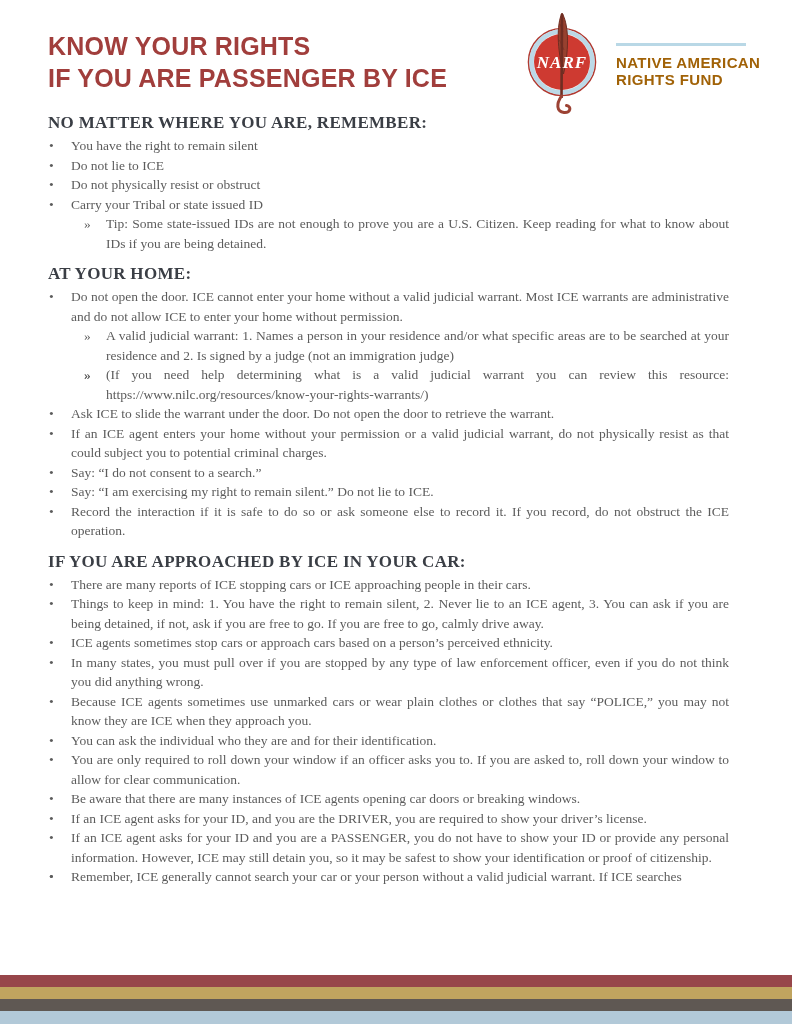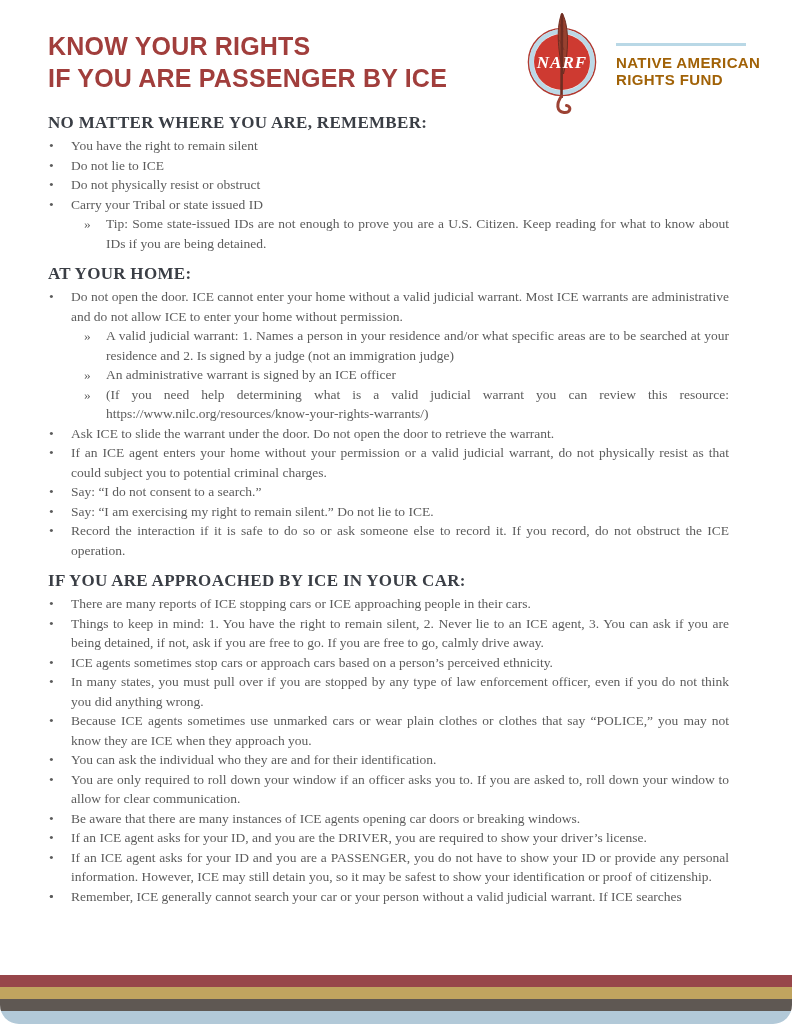--- a/index.html
+++ b/index.html
@@ -1,20 +1,20 @@
 <!DOCTYPE html>
 <html><head>
 <meta charset="utf-8">
 <style>
   html,body{margin:0;padding:0;}
   body{
     width:792px;height:1024px;position:relative;background:#ffffff;
     font-family:"Liberation Serif", serif;overflow:hidden;
   }
-  .page{position:absolute;inset:0;overflow:hidden;background:#ffffff;border-radius:19px;}
+  .page{position:absolute;inset:0;overflow:hidden;background:#ffffff;}
 
   
   header{position:relative;height:108px;}
   h1{
     position:absolute;left:48px;top:30px;margin:0;
     font-family:"Liberation Sans", sans-serif;font-weight:bold;
     font-size:25px;line-height:32px;color:#a13e3c;letter-spacing:.2px;
   }
   h1 span{display:block;}
   .logo{position:absolute;left:516px;top:10px;display:flex;gap:8px;justify-content:flex-end;}
@@ -91,21 +91,21 @@
           <li class="l1"><span class="marker">•</span><span>Do not physically resist or obstruct</span></li>
           <li class="l1"><span class="marker">•</span><span>Carry your Tribal or state issued ID</span></li>
           <li class="l2"><span class="marker">»</span><span>Tip: Some state-issued IDs are not enough to prove you are a U.S. Citizen. Keep reading for what to know about IDs if you are being detained.</span></li>
         </ul>
       </section>
       <section>
         <h2>AT YOUR HOME:</h2>
         <ul>
           <li class="l1"><span class="marker">•</span><span>Do not open the door. ICE cannot enter your home without a valid judicial warrant. Most ICE warrants are administrative and do not allow ICE to enter your home without permission.</span></li>
           <li class="l2"><span class="marker">»</span><span>A valid judicial warrant: 1. Names a person in your residence and/or what specific areas are to be searched at your residence and 2. Is signed by a judge (not an immigration judge)</span></li>
-          <li class="l2"><span class="marker">»</span><span>An administrative warrant is signed by an ICE officer</span></li>
+          <li class="l2"><span class="marker">»</span></li>
           <li class="l2"><span class="marker">»</span><span>(If you need help determining what is a valid judicial warrant you can review this resource: https://www.nilc.org/resources/know-your-rights-warrants/)</span></li>
           <li class="l1"><span class="marker">•</span><span>Ask ICE to slide the warrant under the door. Do not open the door to retrieve the warrant.</span></li>
           <li class="l1"><span class="marker">•</span><span>If an ICE agent enters your home without your permission or a valid judicial warrant, do not physically resist as that could subject you to potential criminal charges.</span></li>
           <li class="l1"><span class="marker">•</span><span>Say: “I do not consent to a search.”</span></li>
           <li class="l1"><span class="marker">•</span><span>Say: “I am exercising my right to remain silent.” Do not lie to ICE.</span></li>
           <li class="l1"><span class="marker">•</span><span>Record the interaction if it is safe to do so or ask someone else to record it. If you record, do not obstruct  the ICE operation.</span></li>
         </ul>
       </section>
       <section>
         <h2>IF YOU ARE APPROACHED BY ICE IN YOUR CAR:</h2>

